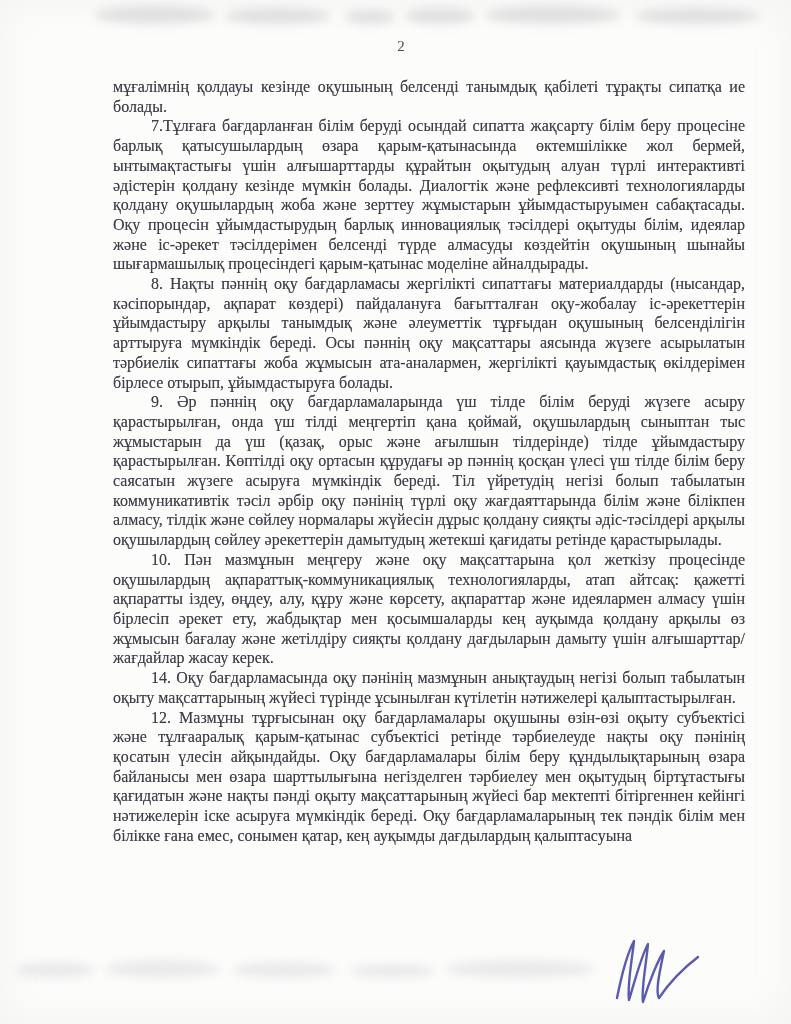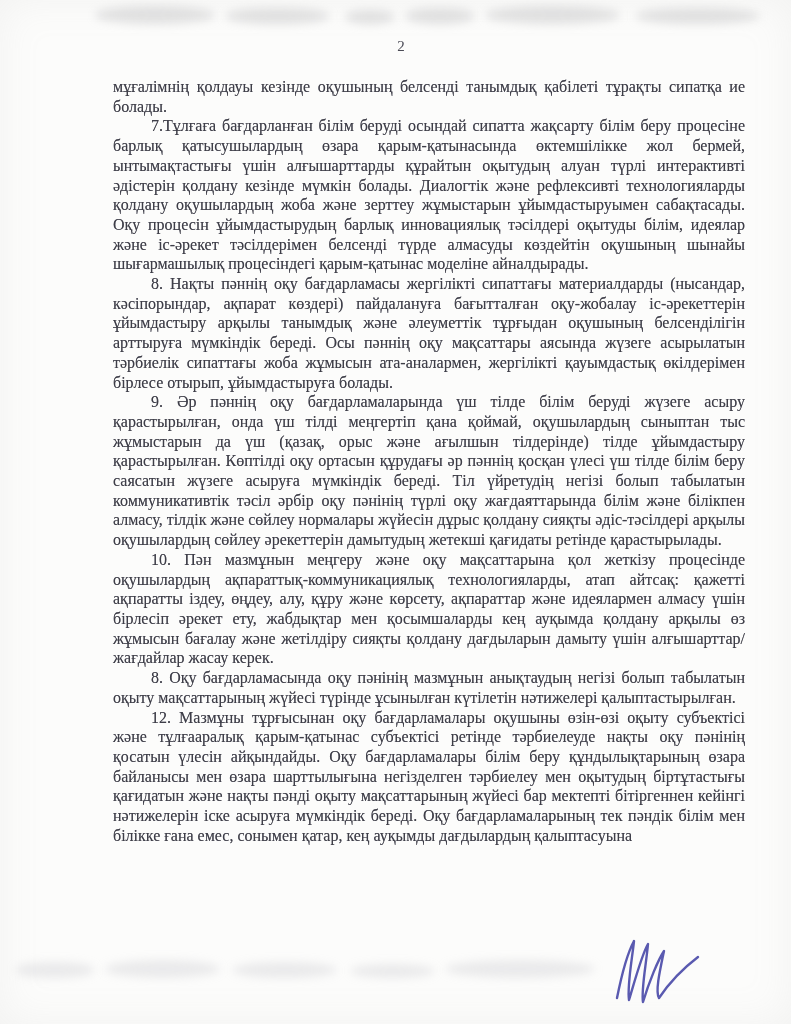--- a/index.html
+++ b/index.html
@@ -64,21 +64,21 @@
   <div class="smudge bottom" style="left:445px;top:960px;width:150px;height:18px;"></div>
 
   <div class="pagenum">2</div>
 
   <div class="body-text" style="color: rgb(62, 62, 72);">
       <p class="para noindent">мұғалімнің қолдауы кезінде оқушының белсенді танымдық қабілеті тұрақты сипатқа ие болады.</p>
       <p class="para">7.Тұлғаға бағдарланған білім беруді осындай сипатта жақсарту білім беру процесіне барлық қатысушылардың өзара қарым-қатынасында өктемшілікке жол бермей, ынтымақтастығы үшін алғышарттарды құрайтын оқытудың алуан түрлі интерактивті әдістерін қолдану кезінде мүмкін болады. Диалогтік және рефлексивті технологияларды қолдану оқушылардың жоба және зерттеу жұмыстарын ұйымдастыруымен сабақтасады. Оқу процесін ұйымдастырудың барлық инновациялық тәсілдері оқытуды білім, идеялар және іс-әрекет тәсілдерімен белсенді түрде алмасуды көздейтін оқушының шынайы шығармашылық процесіндегі қарым-қатынас моделіне айналдырады.</p>
       <p class="para">8. Нақты пәннің оқу бағдарламасы жергілікті сипаттағы материалдарды (нысандар, кәсіпорындар, ақпарат көздері) пайдалануға бағытталған оқу-жобалау іс-әрекеттерін ұйымдастыру арқылы танымдық және әлеуметтік тұрғыдан оқушының белсенділігін арттыруға мүмкіндік береді. Осы пәннің оқу мақсаттары аясында жүзеге асырылатын тәрбиелік сипаттағы жоба жұмысын ата-аналармен, жергілікті қауымдастық өкілдерімен бірлесе отырып, ұйымдастыруға болады.</p>
       <p class="para">9. Әр пәннің оқу бағдарламаларында үш тілде білім беруді жүзеге асыру қарастырылған, онда үш тілді меңгертіп қана қоймай, оқушылардың сыныптан тыс жұмыстарын да үш (қазақ, орыс және ағылшын тілдерінде) тілде ұйымдастыру қарастырылған. Көптілді оқу ортасын құрудағы әр пәннің қосқан үлесі үш тілде білім беру саясатын жүзеге асыруға мүмкіндік береді. Тіл үйретудің негізі болып табылатын коммуникативтік тәсіл әрбір оқу пәнінің түрлі оқу жағдаяттарында білім және білікпен алмасу, тілдік және сөйлеу нормалары жүйесін дұрыс қолдану сияқты әдіс-тәсілдері арқылы оқушылардың сөйлеу әрекеттерін дамытудың жетекші қағидаты ретінде қарастырылады.</p>
       <p class="para">10. Пән мазмұнын меңгеру және оқу мақсаттарына қол жеткізу процесінде оқушылардың ақпараттық-коммуникациялық технологияларды, атап айтсақ: қажетті ақпаратты іздеу, өңдеу, алу, құру және көрсету, ақпараттар және идеялармен алмасу үшін бірлесіп әрекет ету, жабдықтар мен қосымшаларды кең ауқымда қолдану арқылы өз жұмысын бағалау және жетілдіру сияқты қолдану дағдыларын дамыту үшін алғышарттар/жағдайлар жасау керек.</p>
-      <p class="para">8. Оқу бағдарламасында оқу пәнінің мазмұнын анықтаудың негізі болып табылатын оқыту мақсаттарының жүйесі түрінде ұсынылған күтілетін нәтижелері қалыптастырылған.</p>
+      <p class="para">14. Оқу бағдарламасында оқу пәнінің мазмұнын анықтаудың негізі болып табылатын оқыту мақсаттарының жүйесі түрінде ұсынылған күтілетін нәтижелері қалыптастырылған.</p>
       <p class="para">12. Мазмұны тұрғысынан оқу бағдарламалары оқушыны өзін-өзі оқыту субъектісі және тұлғааралық қарым-қатынас субъектісі ретінде тәрбиелеуде нақты оқу пәнінің қосатын үлесін айқындайды. Оқу бағдарламалары білім беру құндылықтарының өзара байланысы мен өзара шарттылығына негізделген тәрбиелеу мен оқытудың біртұтастығы қағидатын және нақты пәнді оқыту мақсаттарының жүйесі бар мектепті бітіргеннен кейінгі нәтижелерін іске асыруға мүмкіндік береді. Оқу бағдарламаларының тек пәндік білім мен білікке ғана емес, сонымен қатар, кең ауқымды дағдылардың қалыптасуына</p>
     </div>
 
   <svg class="signature" viewBox="0 0 100 80" fill="none">
     <path d="M 9,64
              C 13,44 20,18 26,7
              C 24,26 19,52 21,66
              C 27,46 34,20 40,10
              C 38,32 33,56 35,68
              C 41,48 50,26 56,17

